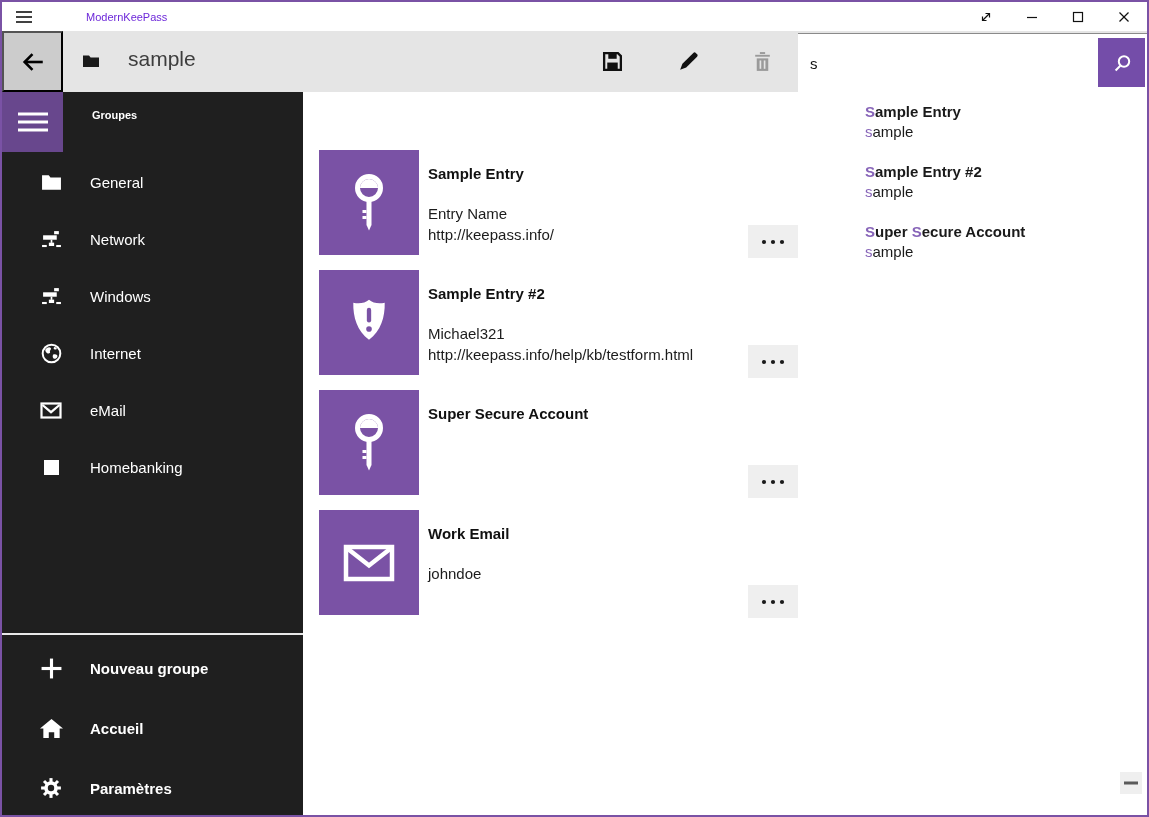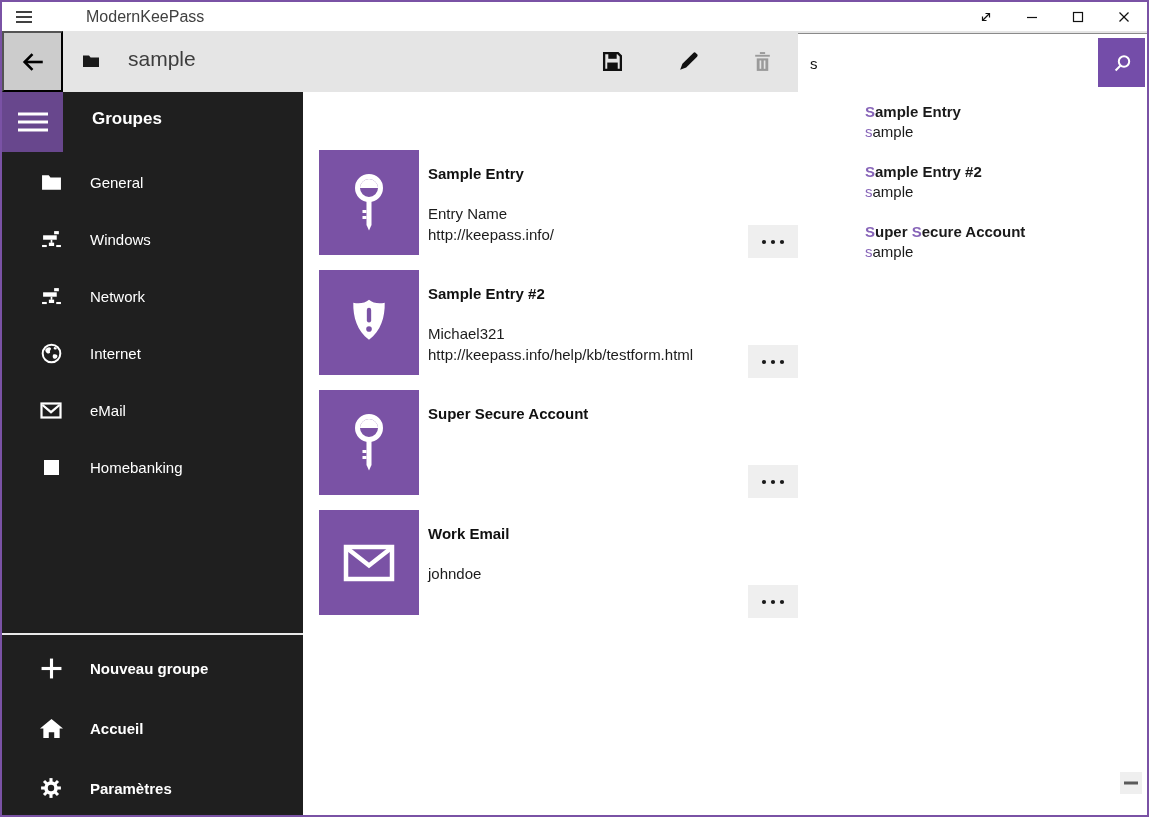--- a/index.html
+++ b/index.html
@@ -2,21 +2,21 @@
 <html><head>
 <meta charset="utf-8">
 <style>
   * { margin:0; padding:0; box-sizing:border-box; }
   html,body { width:1149px; height:817px; background:#fff; font-family:"Liberation Sans","DejaVu Sans",sans-serif; }
   .window { position:relative; width:1149px; height:817px; border:2px solid #7a52a5; background:#fff; overflow:hidden; }
 
   
   .titlebar { position:absolute; left:0; top:0; width:1145px; height:29px; background:#fff; display:flex; align-items:center; }
   .tb-menu { width:44px; height:29px; display:flex; align-items:center; justify-content:center; }
-  .tb-title { font-size:16px; color:#404040; margin-left:40px; }
+  .tb-title { font-size:11px; color:#6d28d9; margin-left:40px; }
   .caption-buttons { position:absolute; right:0; top:0; height:29px; display:flex; }
   .cap-btn { width:46px; height:29px; display:flex; align-items:center; justify-content:center; }
 
   
   .commandbar { position:absolute; left:0; top:29px; width:1145px; height:61px; background:#e5e5e5; }
   .back-btn { position:absolute; left:0; top:0; width:61px; height:61px; background:#cccccc; display:flex; align-items:center; justify-content:center; }
   .group-icon { position:absolute; left:80px; top:23px; }
   .group-title { position:absolute; left:126px; top:16px; font-size:21px; font-weight:300; color:#3d3d3d; }
   .cmd-btn { position:absolute; top:0; width:52px; height:61px; display:flex; align-items:center; justify-content:center; background:transparent; border:none; }
   .cmd-save { left:584px; } .cmd-edit { left:660px; } .cmd-delete { left:734px; }
@@ -28,21 +28,21 @@
 
   .search-dropdown { position:absolute; left:849px; top:90px; width:296px; background:#fff; padding:0; z-index:30; }
   .sd-item { padding:10px 12px 10px 14px; cursor:default; }
   .sd-title { font-size:15px; font-weight:600; color:#1a1a1a; line-height:20px; }
   .sd-sub { font-size:15px; color:#1a1a1a; line-height:20px; }
   .sd-item .hl { color:#8764b8; }
 
   
   .sidebar { position:absolute; left:0; top:90px; width:301px; bottom:0; background:#1f1f1f; color:#fff; }
   .hamburger-btn { position:absolute; left:0; top:0; width:61px; height:60px; background:#68478d; border:none; display:flex; align-items:center; justify-content:center; }
-  .sb-header { position:absolute; left:90px; top:17px; font-size:17px; font-weight:700; color:#fff; }
+  .sb-header { position:absolute; left:90px; top:17px; font-size:11px; font-weight:700; color:#fff; }
   .sb-groups { position:absolute; left:0; top:62px; width:301px; }
   .sb-item { height:57px; display:flex; align-items:center; cursor:default;margin-left:16px; }
   .sb-item .ico { width:24px; margin-left:21px; display:flex; justify-content:center; }
   .sb-item .lbl { margin-left:27px; font-size:15px; color:#fff; }
   .sb-divider { position:absolute; left:0; top:541px; width:301px; height:2px; background:#e8e8e8; }
   .sb-actions { position:absolute; left:0; top:546px; width:301px; }
   .sb-actions .sb-item { height:60px; }
   .sb-actions .lbl { font-weight:700; }
 
   
@@ -198,36 +198,36 @@
               <g fill="#fff">
                 <rect x="2" y="5" width="13" height="4.2"></rect>
                 <rect x="12.5" y="1" width="4.5" height="3"></rect>
                 <rect x="9.2" y="9.2" width="1.6" height="3"></rect>
                 <rect x="7.5" y="12" width="5" height="3.2"></rect>
                 <rect x="1" y="14.2" width="4.5" height="2"></rect>
                 <rect x="14.5" y="14.2" width="4.5" height="2"></rect>
               </g>
             </svg>
         </span>
-        <span class="lbl">Windows</span>
+        <span class="lbl">Network</span>
       </div>
       <div class="sb-item">
         <span class="ico">
           <svg width="21" height="19" viewBox="0 0 20 18">
               <g fill="#fff">
                 <rect x="2" y="5" width="13" height="4.2"></rect>
                 <rect x="12.5" y="1" width="4.5" height="3"></rect>
                 <rect x="9.2" y="9.2" width="1.6" height="3"></rect>
                 <rect x="7.5" y="12" width="5" height="3.2"></rect>
                 <rect x="1" y="14.2" width="4.5" height="2"></rect>
                 <rect x="14.5" y="14.2" width="4.5" height="2"></rect>
               </g>
             </svg>
         </span>
-        <span class="lbl">Network</span>
+        <span class="lbl">Windows</span>
       </div>
       <div class="sb-item">
         <span class="ico">
           <svg width="21" height="21" viewBox="0 0 20 20">
               <circle cx="10" cy="10" r="8.4" fill="none" stroke="#fff" stroke-width="1.9"></circle>
               <g fill="#fff">
                 <path d="M4.2 6.2 C6 3.8 8.4 3.6 9.3 4.8 C10.2 6.2 8 7 8.6 8.6 C9.2 10.2 6 10.6 4.9 8.8 C4.2 7.7 3.9 6.8 4.2 6.2 Z"></path>
                 <path d="M12 10.8 C14.2 10.2 16.2 11.4 15.6 13 C15 14.7 12.8 15.8 11.8 14.6 C10.8 13.4 11 11.4 12 10.8 Z"></path>
                 <path d="M12.6 3.8 C14.3 3.8 15.5 5 14.9 5.8 C14.1 6.8 12 6.1 12 4.9 Z"></path>
               </g>

